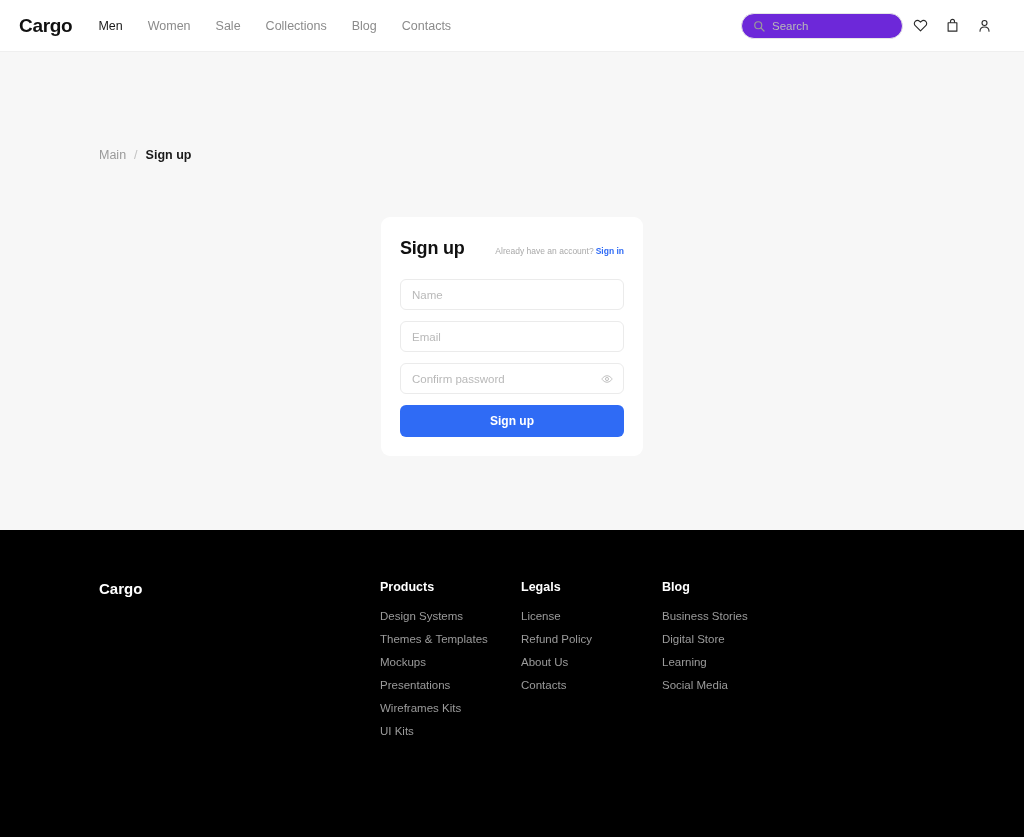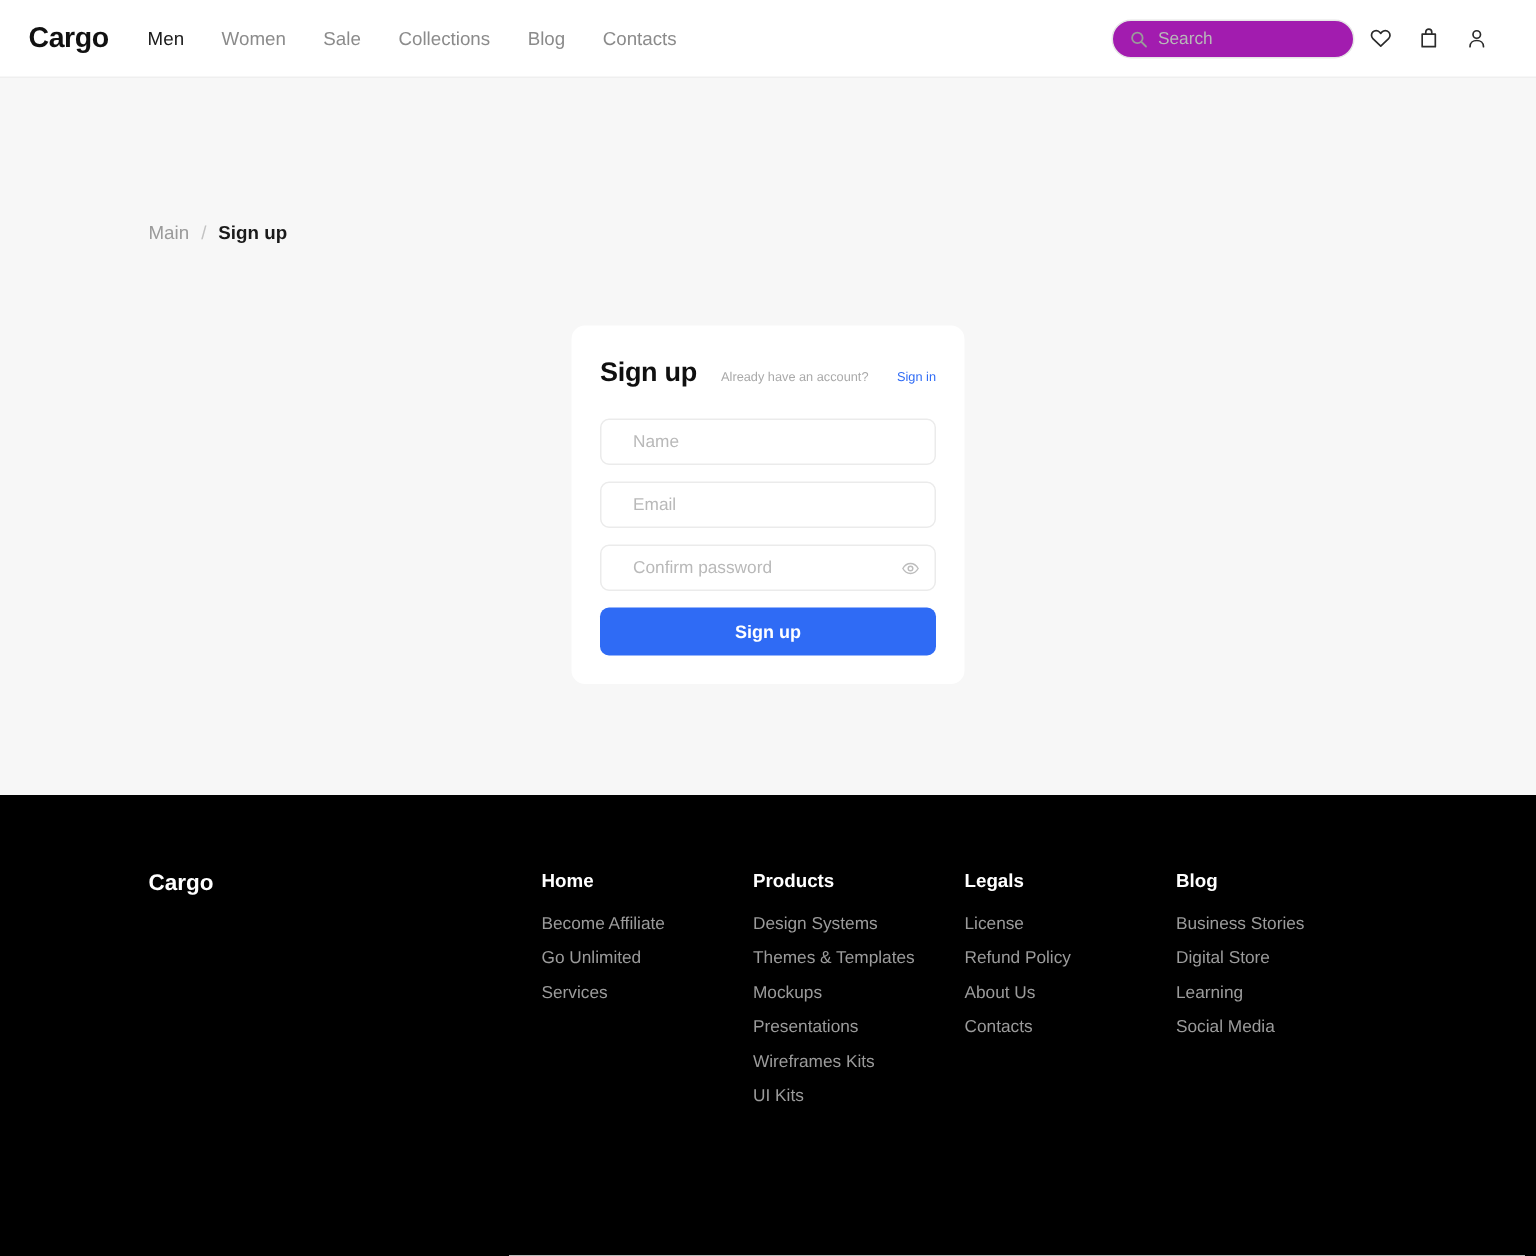--- a/index.html
+++ b/index.html
@@ -22,21 +22,21 @@
   .brand {
     font-size: 19px; font-weight: bold; color: #111111;
     letter-spacing: -0.3px; margin-right: 26px;
   }
   .nav { display: flex; align-items: center; gap: 25px; }
   .nav-item { font-size: 12.5px; color: #8b8b8b; white-space: nowrap; }
   .nav-item.active { color: #1a1a1a; font-weight: normal; }
   .header-right { margin-left: auto; display: flex; align-items: center; gap: 0; }
   .search-box {
     width: 162px; height: 26px; border: 1px solid #e6e6e6; border-radius: 13px;
-    background: #a21caf; display: flex; align-items: center; padding: 0 11px; gap: 7px;
+    background: #6d28d9; display: flex; align-items: center; padding: 0 11px; gap: 7px;
   }
   .search-ph { font-size: 11.5px; color: #b8b8b8; }
   .icon-btn {
     width: 30px; height: 30px; display: flex; align-items: center; justify-content: center;
     color: #2b2b2b; margin-left: 2px;
   }
   .icon-btn:first-of-type { margin-left: 20px; }
   svg { display: block; }
 
   
@@ -50,25 +50,25 @@
   .bc-current { color: #1a1a1a; font-weight: bold; }
 
   .card {
     position: absolute; left: 381px; top: 138px;
     width: 262px; background: #ffffff; border-radius: 9px;
     padding: 21px 19px 19px 19px;
   }
   .card-head { display: flex; align-items: baseline; margin-bottom: 20px; }
   .card-title { font-size: 18px; font-weight: bold; color: #101010; letter-spacing: -0.2px; }
   .card-sub { margin-left: auto; font-size: 8.5px; color: #a9a9a9; white-space: nowrap; }
-  .card-sub .link { color: #2f6bf5; font-weight: normal; margin-left: 19px; }
+  .card-sub .link { color: #2f6bf5; font-weight: bold; margin-left: 2px; }
 
   .field {
     position: relative; height: 31px; border: 1px solid #ebebeb; border-radius: 6px;
-    background: #fff; display: flex; align-items: center; padding: 0 21px; margin-bottom: 11px;
+    background: #fff; display: flex; align-items: center; padding: 0 11px; margin-bottom: 11px;
   }
   .field-ph { font-size: 11.5px; color: #b9b9b9; }
   .eye { position: absolute; right: 10px; top: 50%; transform: translateY(-50%); color: #bdbdbd; }
 
   .submit {
     height: 32px; background: #2f6bf5; border-radius: 6px; border: none;
     color: #ffffff; font-size: 12px; font-weight: bold;
     width: 100%; margin-top: 5px; font-family: inherit;
     display: flex; align-items: center; justify-content: center;
   }
@@ -176,26 +176,20 @@
 
     </div>
 
   </div>
 
   <div class="footer">
     <div class="footer-top">
       <div class="footer-brand">Cargo</div>
       <div class="fcols">
           <div class="fcol">
-            <div class="fcol-title">Home</div>
-            <div class="fcol-link">Become Affiliate</div>
-            <div class="fcol-link">Go Unlimited</div>
-            <div class="fcol-link">Services</div>
-          </div>
-          <div class="fcol">
             <div class="fcol-title">Products</div>
             <div class="fcol-link">Design Systems</div>
             <div class="fcol-link">Themes &amp; Templates</div>
             <div class="fcol-link">Mockups</div>
             <div class="fcol-link">Presentations</div>
             <div class="fcol-link">Wireframes Kits</div>
             <div class="fcol-link">UI Kits</div>
           </div>
           <div class="fcol">
             <div class="fcol-title">Legals</div>

